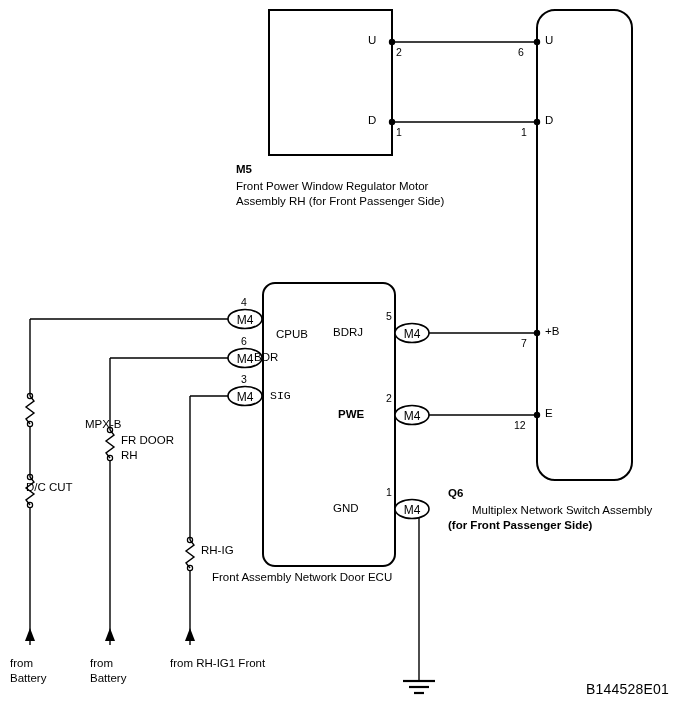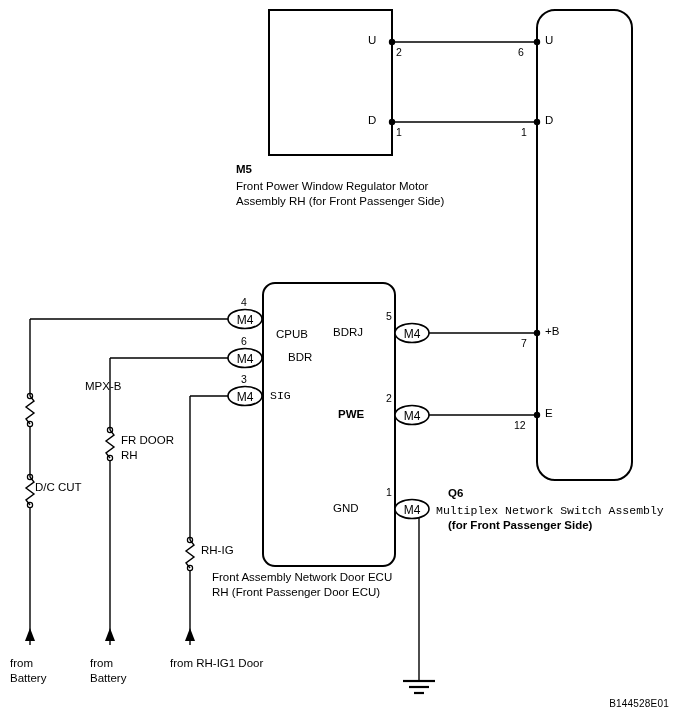--- a/index.html
+++ b/index.html
@@ -43,22 +43,22 @@
     position: absolute;
     font-size: 12px;
     font-family: "Liberation Sans", sans-serif;
     color: #000;
     text-align: center;
     width: 28px;
   }
   .code {
     position: absolute;
     right: 8px;
-    bottom: 8px;
-    font-size: 10px;
+    bottom: 20px;
+    font-size: 14px;
     letter-spacing: 0.2px;
     font-family: "Liberation Sans", sans-serif;
   }
 </style>
 </head>
 <body>
 
 <div id="stage">
 
   <svg id="wiring-svg" width="677" height="717" viewBox="0 0 677 717">
@@ -142,25 +142,25 @@
   <div class="lbl" style="left:545px; top:34px;">U</div>
   <div class="pinnum" style="left:518px; top:46px;">6</div>
   <div class="lbl" style="left:545px; top:114px;">D</div>
   <div class="pinnum" style="left:521px; top:126px;">1</div>
   <div class="lbl" style="left:545px; top:325px;">+B</div>
   <div class="pinnum" style="left:521px; top:337px;">7</div>
   <div class="lbl" style="left:545px; top:407px;">E</div>
   <div class="pinnum" style="left:514px; top:419px;">12</div>
 
   <div class="lbl bold" style="left:448px; top:487px;">Q6</div>
-  <div class="lbl" style="left:436px; top:504px;font-family:Liberation Mono, monospace;">Multiplex Network Switch Assembly</div>
+  <div class="lbl" style="left:472px; top:504px;">Multiplex Network Switch Assembly</div>
   <div class="lbl" style="left:448px; top:519px;font-weight:bold;">(for Front Passenger Side)</div>
 
   <div class="lbl" style="left:276px; top:312px;margin-top:16px;">CPUB</div>
-  <div class="lbl" style="left:288px; top:351px;">BDR</div>
+  <div class="lbl" style="left:254px; top:351px;">BDR</div>
   <div class="lbl" style="left:270px; top:389px;font-family:Liberation Mono, monospace;">SIG</div>
 
   <div class="pinnum" style="left:241px; top:296px;">4</div>
   <div class="pinnum" style="left:241px; top:335px;">6</div>
   <div class="pinnum" style="left:241px; top:373px;">3</div>
 
   <div class="conn-label" style="left:231px; top:313px;">M4</div>
   <div class="conn-label" style="left:231px; top:352px;">M4</div>
   <div class="conn-label" style="left:231px; top:390px;">M4</div>
 
@@ -170,29 +170,28 @@
 
   <div class="pinnum" style="left:386px; top:310px;">5</div>
   <div class="pinnum" style="left:386px; top:392px;">2</div>
   <div class="pinnum" style="left:386px; top:486px;">1</div>
 
   <div class="conn-label" style="left:398px; top:327px;">M4</div>
   <div class="conn-label" style="left:398px; top:409px;">M4</div>
   <div class="conn-label" style="left:398px; top:503px;">M4</div>
 
   <div class="lbl" style="left:212px; top:571px;">Front Assembly Network Door ECU</div>
-  <div class="lbl" style="left:212px; top:586px;">RH (Front Passenger Door ECU)</div>
 
-  <div class="lbl" style="left:41px; top:380px;padding-left:44px;">MPX-B</div>
-  <div class="lbl" style="left:35px; top:481px;">D/C CUT</div>
+  <div class="lbl" style="left:41px; top:418px;padding-left:44px;">MPX-B</div>
+  <div class="lbl" style="left:26px; top:481px;">D/C CUT</div>
   <div class="lbl" style="left:121px; top:434px;">FR DOOR</div>
   <div class="lbl" style="left:121px; top:449px;">RH</div>
   <div class="lbl" style="left:201px; top:544px;">RH-IG</div>
 
   <div class="lbl" style="left:10px; top:657px;">from</div>
   <div class="lbl" style="left:10px; top:672px;">Battery</div>
   <div class="lbl" style="left:90px; top:657px;">from</div>
   <div class="lbl" style="left:90px; top:672px;">Battery</div>
-  <div class="lbl" style="left:170px; top:657px;">from RH-IG1 Door</div>
+  <div class="lbl" style="left:170px; top:657px;">from RH-IG1 Front</div>
 
   <div class="code">B144528E01</div>
 
 </div>
 
 </body></html>

